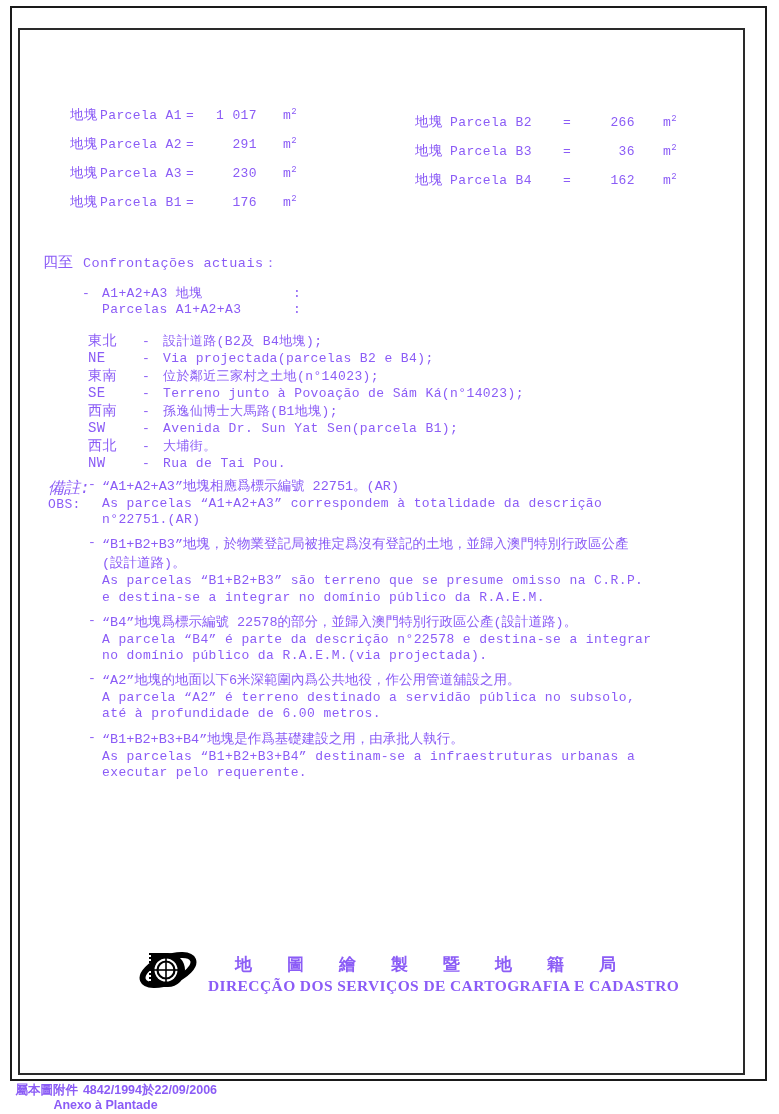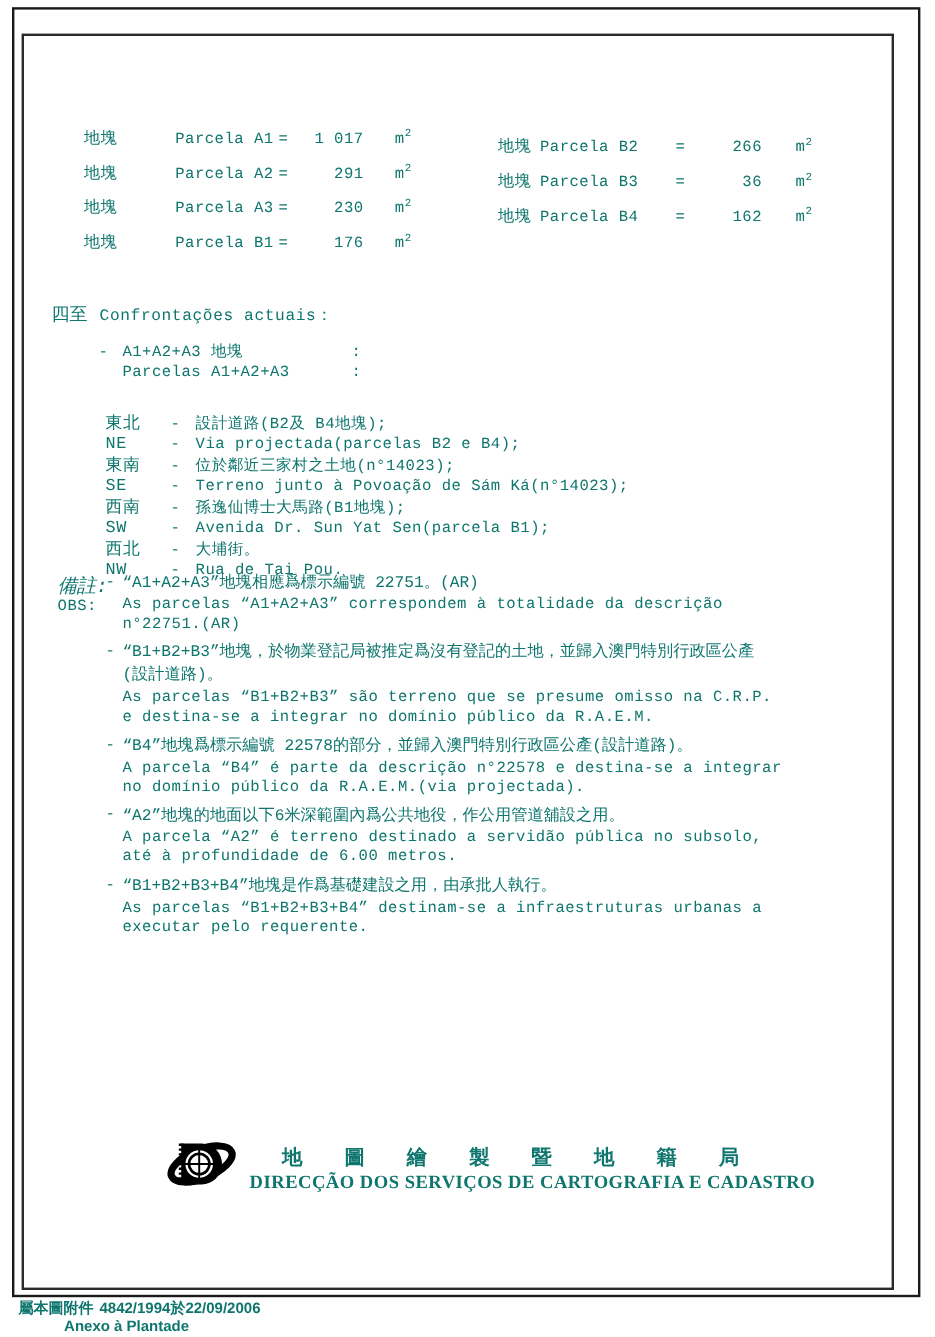--- a/index.html
+++ b/index.html
@@ -1,31 +1,31 @@
 <!DOCTYPE html>
 <html><head>
 <meta charset="utf-8">
 <style>
   html,body{margin:0;padding:0;background:#fff;}
   .page{
     position:relative;width:779px;height:1114px;background:#ffffff;
     font-family:"Liberation Mono","DejaVu Sans Mono",monospace;
-    color:#0f766e;overflow:hidden;
+    color:#8b5cf6;overflow:hidden;
   }
   .border-outer{position:absolute;left:10px;top:6px;width:753px;height:1071px;border:2px solid #1a1a1a;}
   .border-inner{position:absolute;left:18px;top:28px;width:723px;height:1043px;border:2px solid #2a2a2a;}
 
   
   .parcels{position:absolute;font-size:13px;letter-spacing:0.4px;}
   .parcels-left{left:70px;top:106px;}
   .parcels-right{left:415px;top:113px;}
   .p-row{display:flex;align-items:baseline;height:29px;white-space:nowrap;}
   .p-zh{font-size:13.5px;}
   .parcels-left .p-zh{width:30px;}
-  .parcels-left .p-label{width:86px;margin-left:46px;}
+  .parcels-left .p-label{width:86px;}
   .parcels-left .p-eq{width:12px;}
   .parcels-left .p-val{width:59px;text-align:right;}
   .parcels-left .p-unit{margin-left:26px;}
   .parcels-right .p-zh{width:35px;}
   .parcels-right .p-label{width:113px;}
   .parcels-right .p-eq{width:12px;}
   .parcels-right .p-val{width:60px;text-align:right;}
   .parcels-right .p-unit{margin-left:28px;}
   .p-unit{font-size:13px;}
   .p-unit .sup{font-size:9px;vertical-align:super;line-height:0;}
@@ -35,21 +35,21 @@
   .conf-title .t-zh{font-size:15px;}
   .conf-title .t-pt{font-size:13.5px;margin-left:10px;letter-spacing:0.5px;}
   .subject{position:absolute;left:82px;top:284px;font-size:13px;letter-spacing:0.4px;}
   .s-row{display:flex;align-items:baseline;height:18px;white-space:nowrap;}
   .s-dash{width:20px;}
   .s-label{width:191px;font-size:13px;}
   .directions{position:absolute;left:88px;top:332px;font-size:13px;letter-spacing:0.4px;}
   .d-row{display:flex;align-items:baseline;height:17.5px;white-space:nowrap;}
   .d-dir{width:54px;font-size:14px;}
   .d-dash{width:21px;}
-  .d-text{font-size:13px;margin-top:12px;}
+  .d-text{font-size:13px;}
 
   
   .notes{position:absolute;left:48px;top:477px;width:695px;}
   .n-gutter-zh{position:absolute;left:0;top:1px;font-size:16px;white-space:nowrap;font-style:italic;}
   .n-gutter-pt{position:absolute;left:0;top:20px;font-size:13px;letter-spacing:0.4px;}
   .bullets{margin-left:40px;}
   .bullet{display:flex;margin-bottom:7px;}
   .b-dash{width:14px;font-size:13px;flex:none;}
   .b-content{flex:1;}
   .zl{font-size:13.5px;line-height:19px;white-space:nowrap;}

